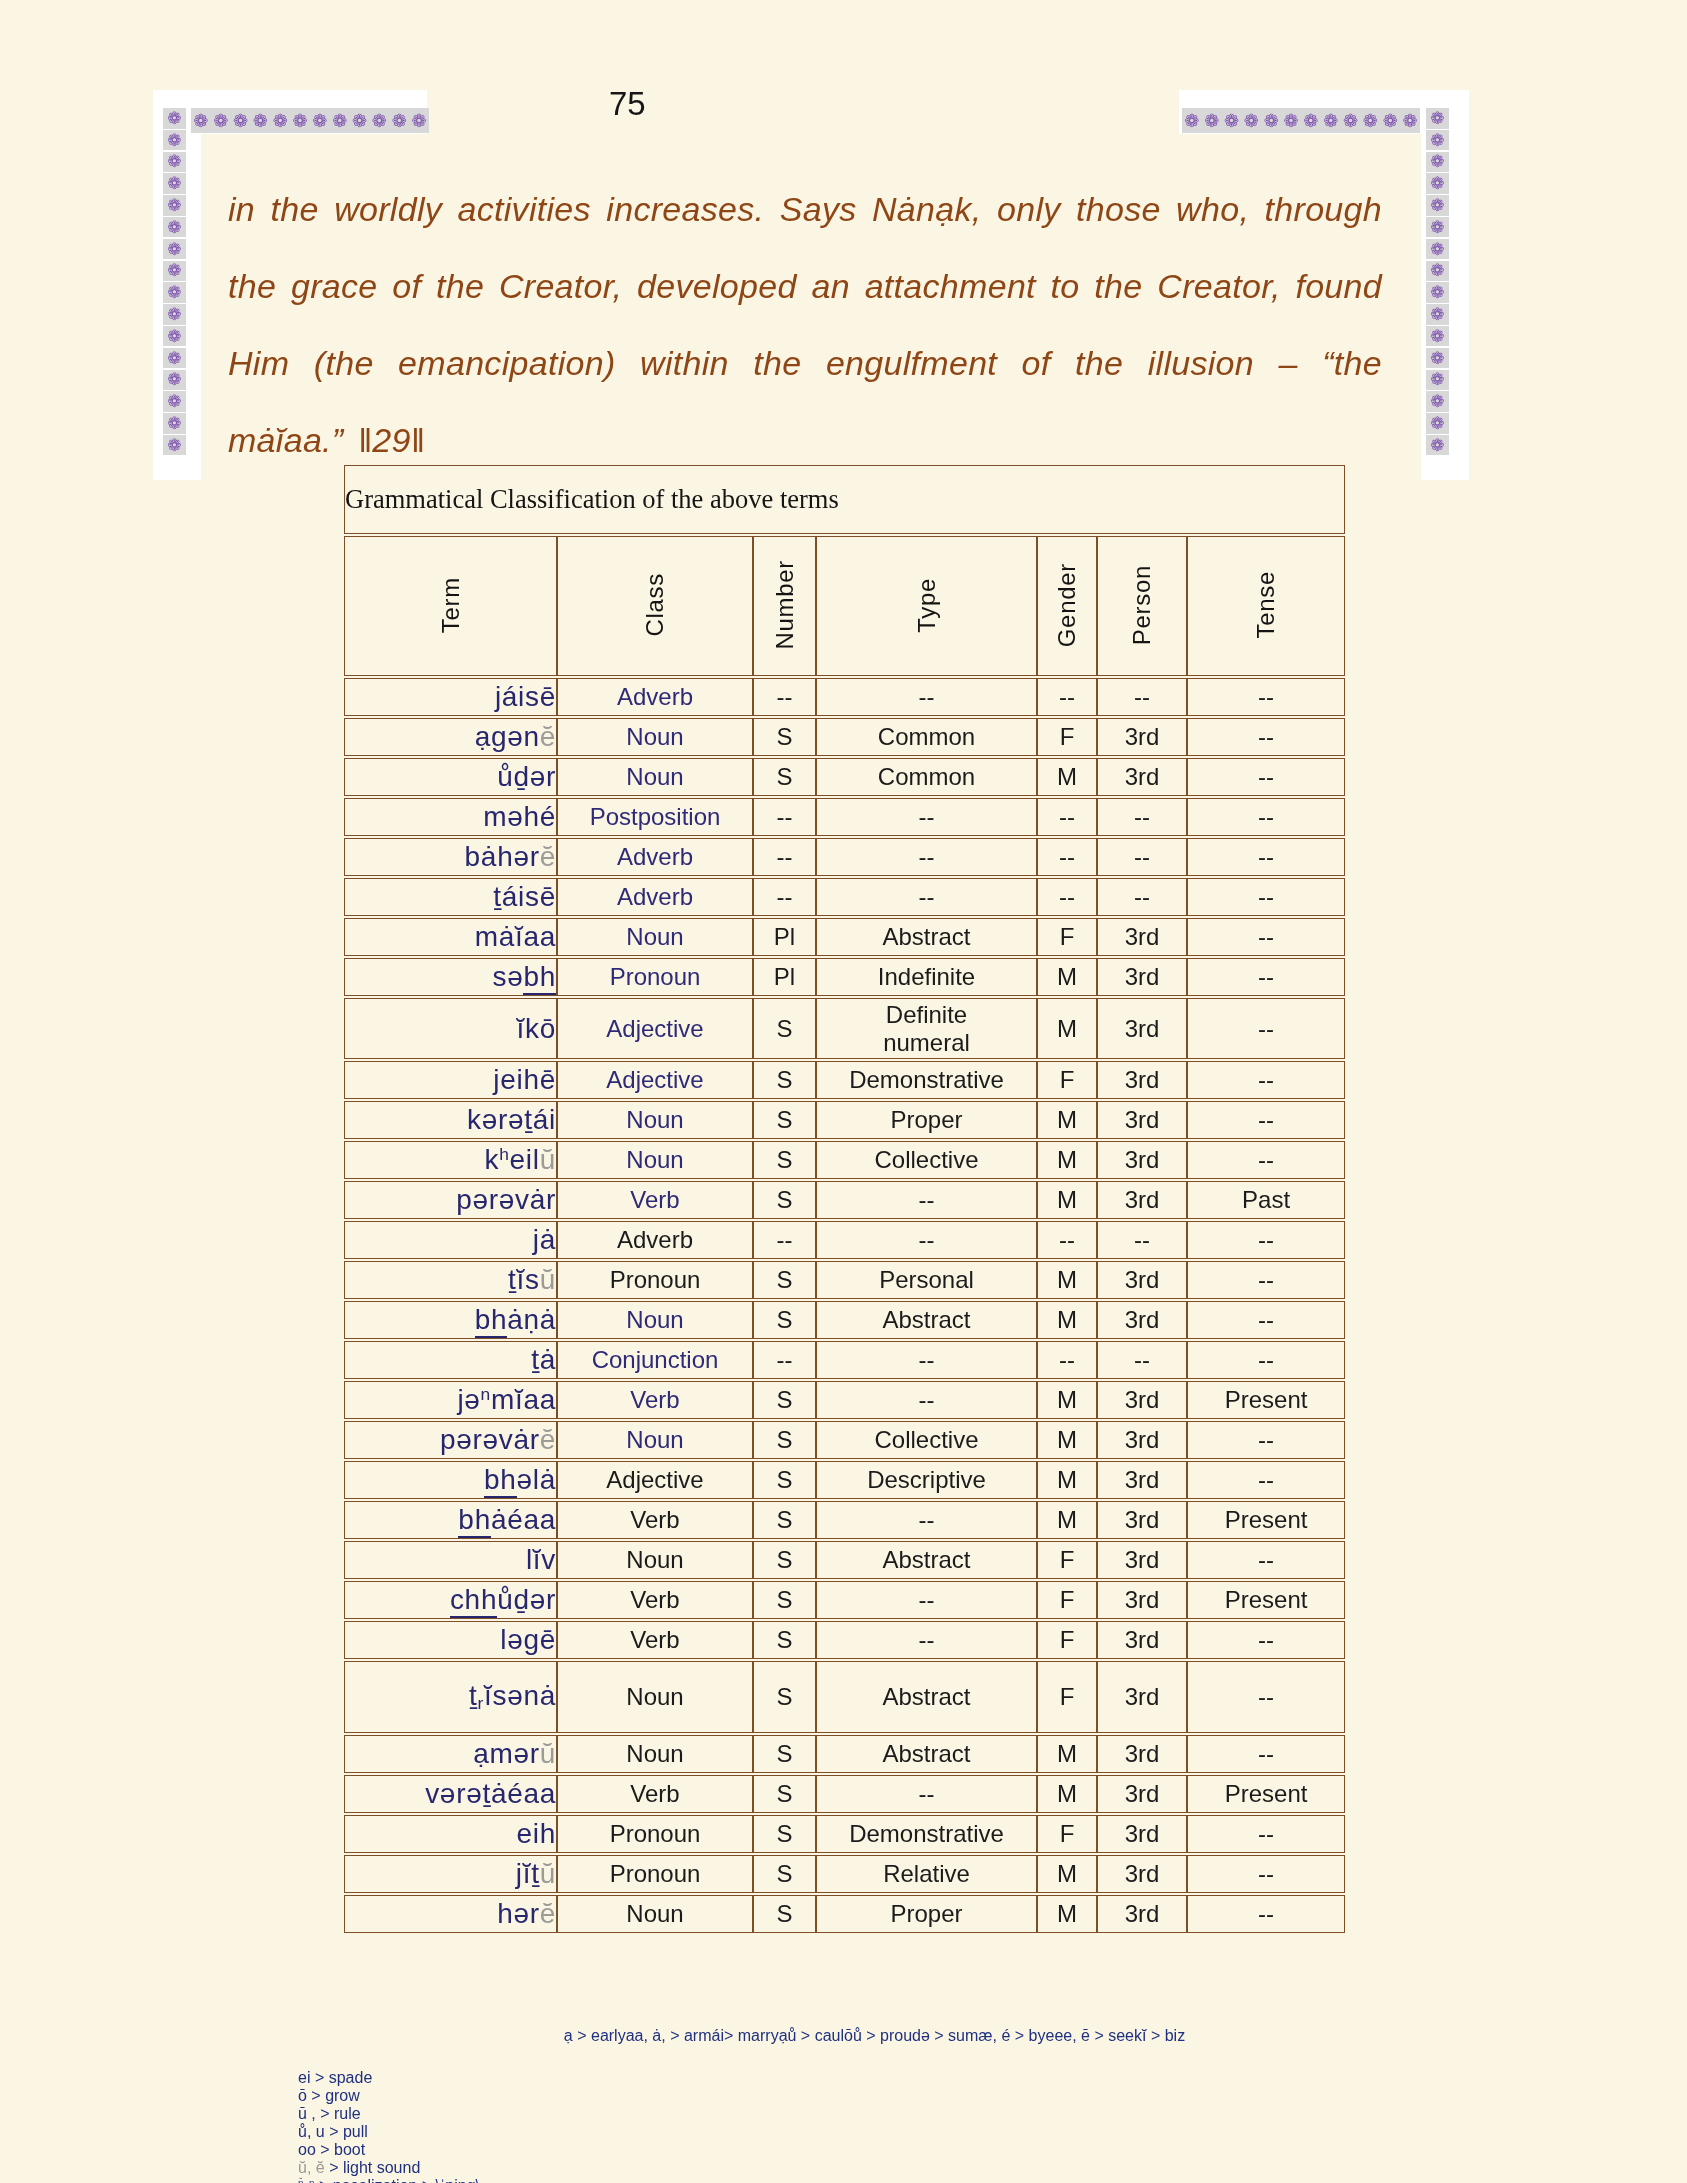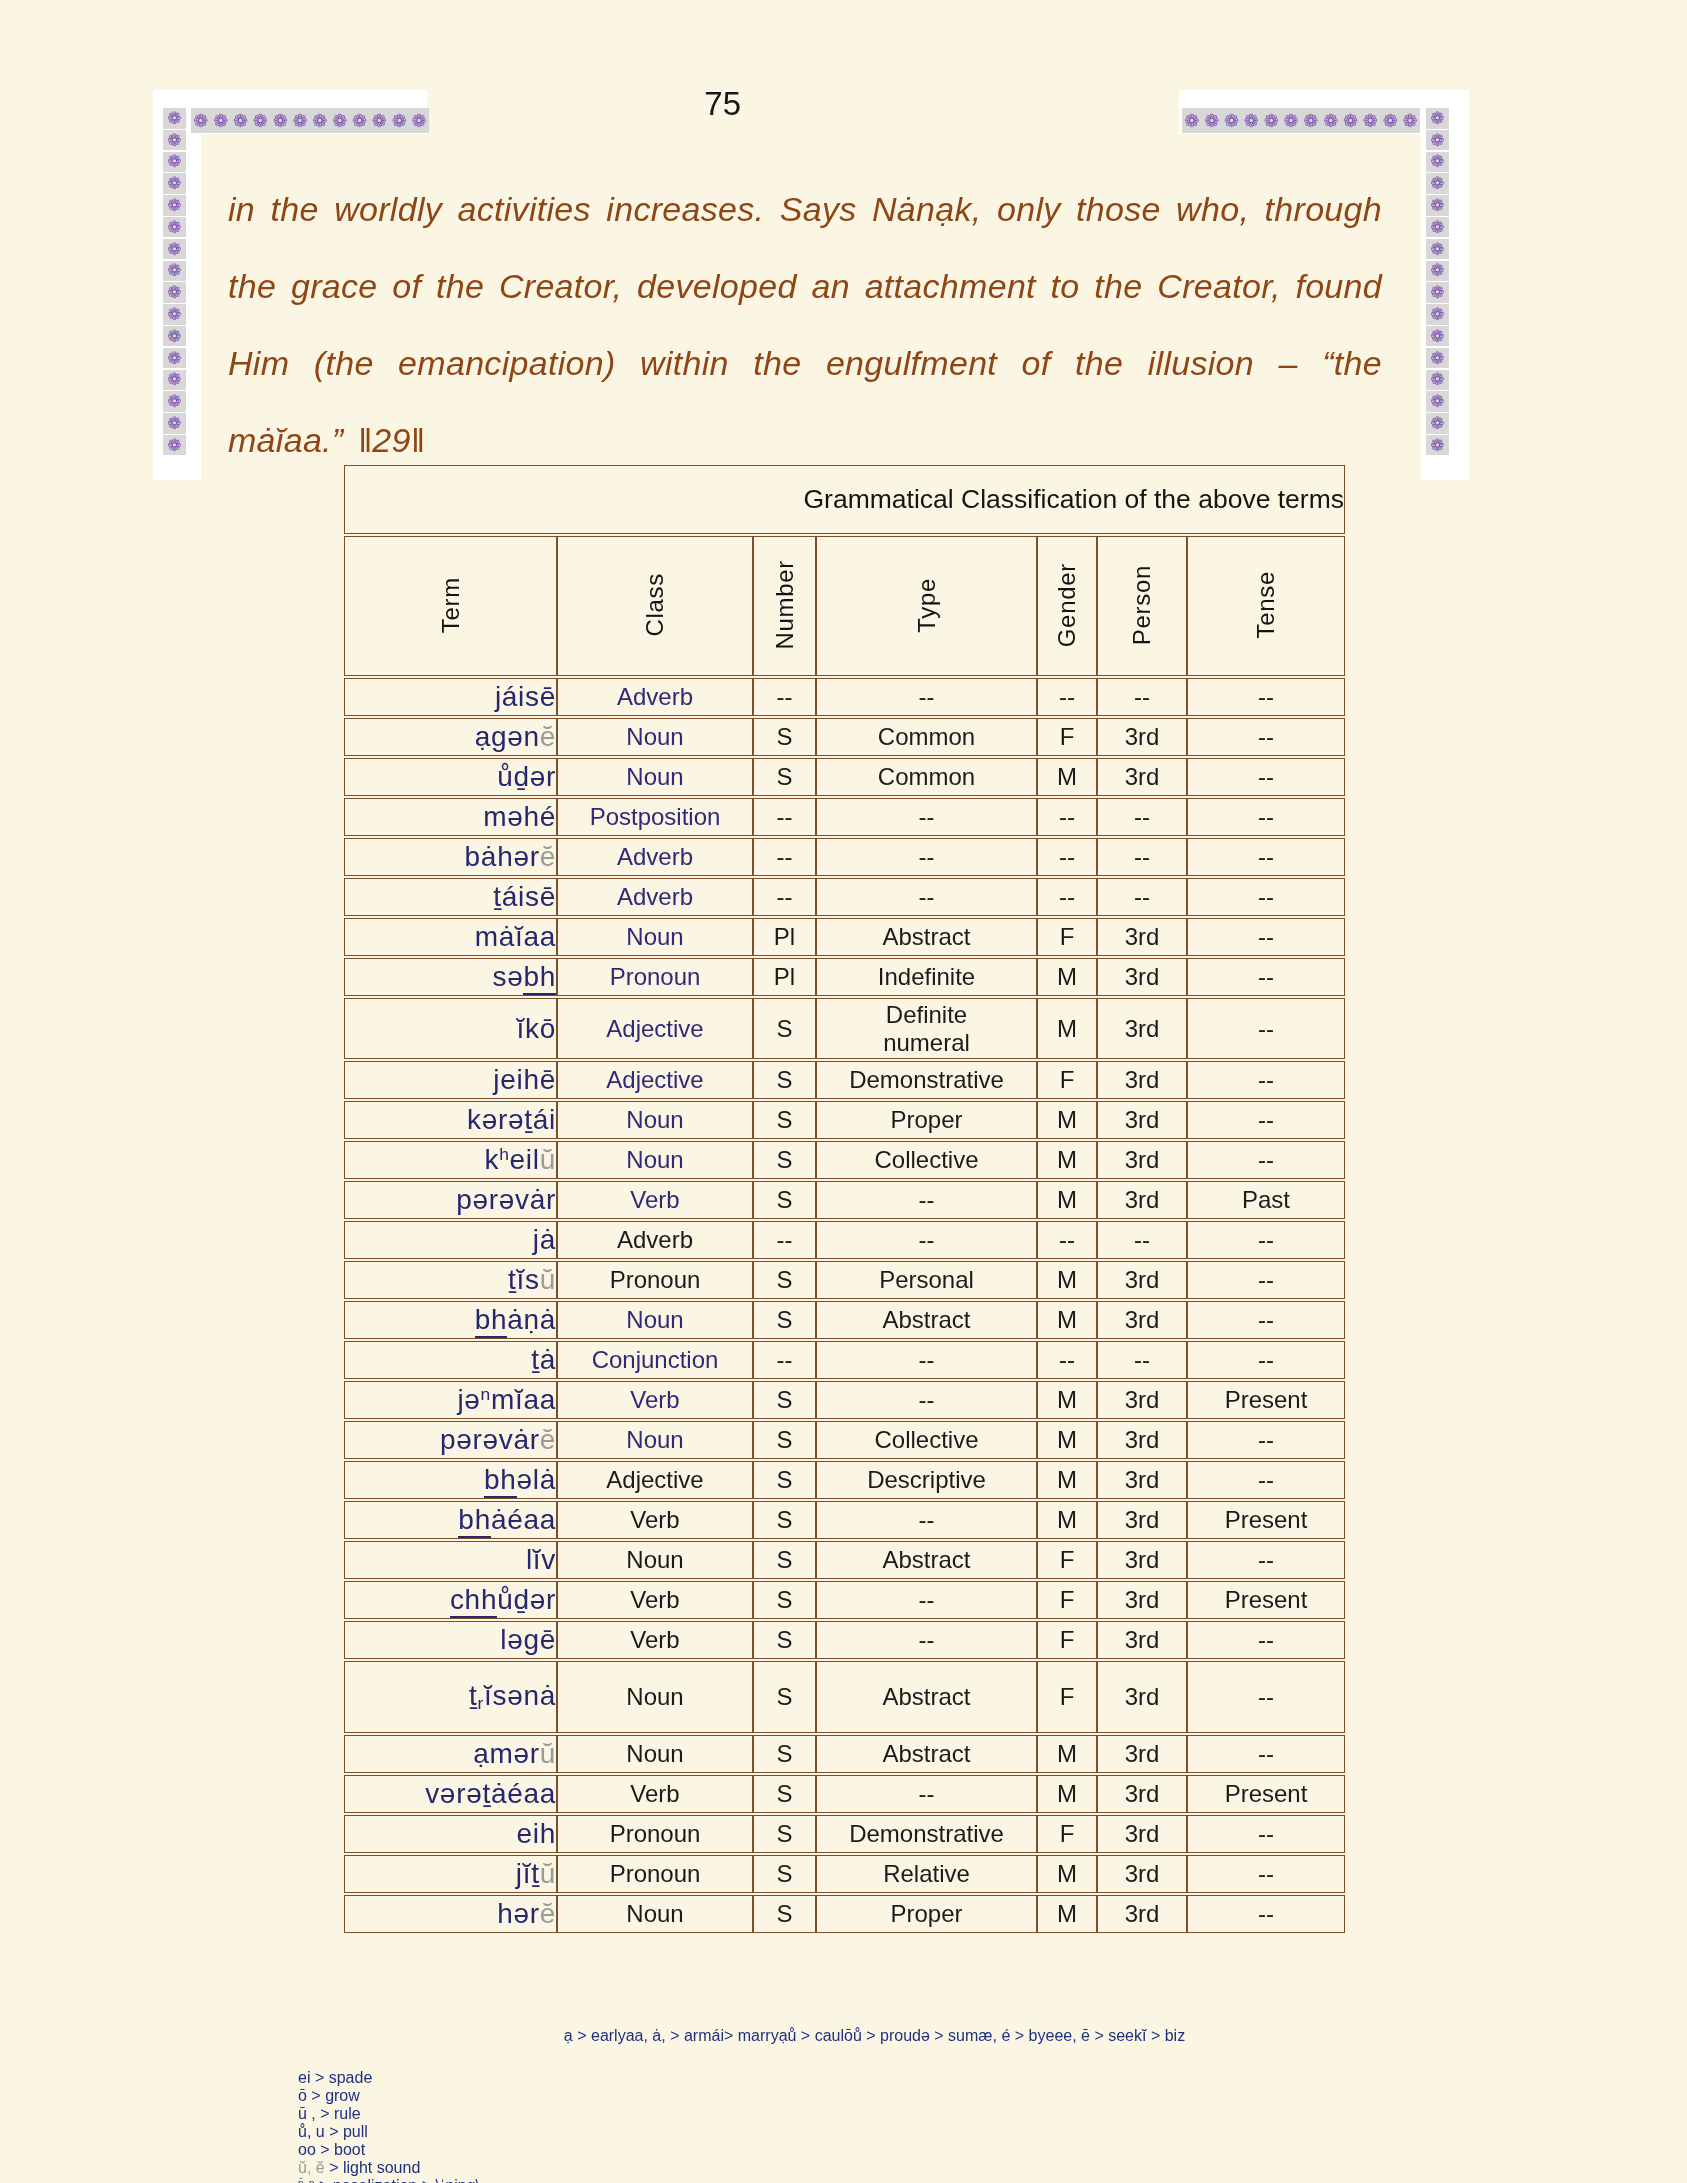--- a/index.html
+++ b/index.html
@@ -10,21 +10,21 @@
     --footer-navy:#1f3080;
     --light-gray:#9b9b97;
     --tile-gray:#D8D8D8;
     --flower-purple:#7C4FAE;
     --ink:#161616;
   }
   html,body{margin:0;padding:0;}
   body{font-family:"Liberation Sans",sans-serif;}
   .page{position:relative;width:1687px;height:2183px;background:var(--page-bg);overflow:hidden;}
 
-  .page-number{position:absolute;left:609px;top:85px;width:132px;text-align:right;
+  .page-number{position:absolute;left:609px;top:85px;width:132px;text-align:left;
     font-size:33px;color:var(--ink);}
 
   
   .backing{position:absolute;background:#ffffff;}
   .strip-h{position:absolute;display:flex;background:var(--tile-gray);width:238px;height:25px;}
   .strip-h .fl{flex:1;display:flex;align-items:center;justify-content:center;
     font-size:18px;color:var(--flower-purple);line-height:1;}
   .strip-v{position:absolute;display:flex;flex-direction:column;gap:1.3px;}
   .strip-v .tile{width:22.5px;height:20.5px;background:var(--tile-gray);display:flex;
     align-items:center;justify-content:center;font-size:17px;color:var(--flower-purple);line-height:1;}
@@ -33,21 +33,21 @@
   .para{position:absolute;left:228px;top:171px;width:1154px;
     font-style:italic;font-size:34px;line-height:77px;color:var(--para-brown);
     text-align:justify;word-spacing:0.14em;letter-spacing:0.3px;}
 
   
   table.cls{position:absolute;left:344px;top:463px;width:1000px;
     border-collapse:separate;border-spacing:0 2.6px;table-layout:fixed;
     color:var(--ink);}
   table.cls td,table.cls th{border:1.3px solid var(--border-brown);box-sizing:border-box;
     background:transparent;padding:0;}
-  td.title-cell{height:69px;text-align:right;vertical-align:middle;font-size:26.5px;color:#151515;}
+  td.title-cell{height:69px;text-align:left;vertical-align:middle;font-size:26.5px;color:#151515;font-family:Liberation Serif, serif;}
   th.colhead{height:140px;text-align:center;vertical-align:middle;font-weight:normal;}
   th.colhead .vert{display:inline-block;writing-mode:vertical-rl;transform:rotate(180deg);
     font-size:24px;letter-spacing:0.7px;color:#141414;}
   tbody tr{height:38px;}
   td.term{font-size:28px;letter-spacing:0.7px;color:var(--navy);text-align:right;
     padding-left:16px;vertical-align:middle;}
   td.cls-val{font-size:24px;text-align:center;vertical-align:middle;}
   td.cls-val.navy{color:#2e2a78;}
   td.cls-val.black{color:#1b1b1b;}
   td.val{font-size:24px;text-align:center;vertical-align:middle;color:#1b1b1b;white-space:pre-line;}

